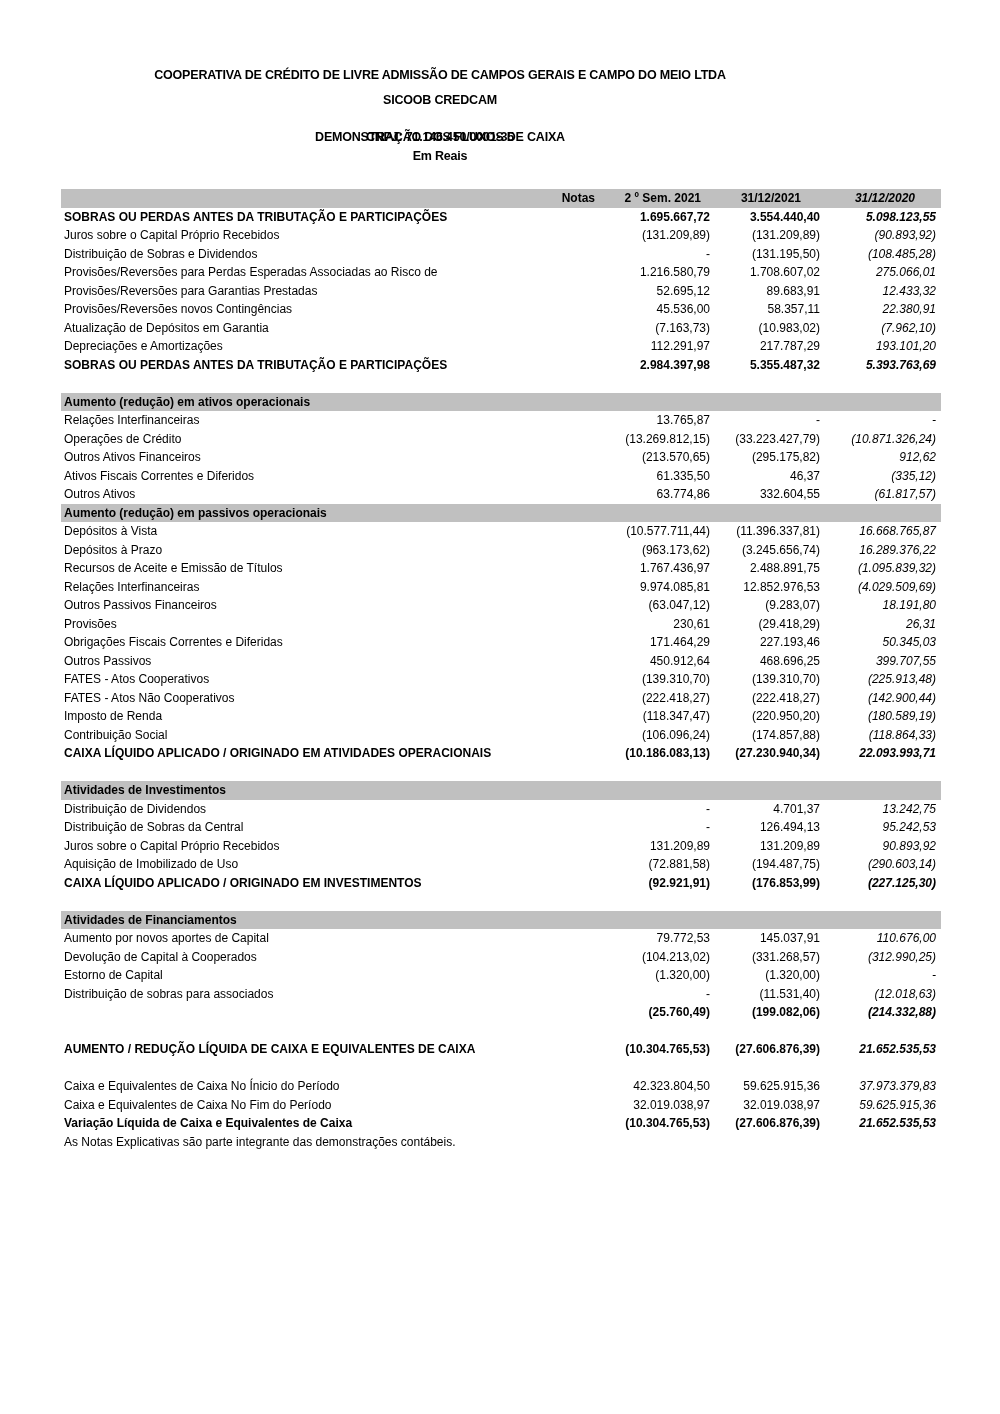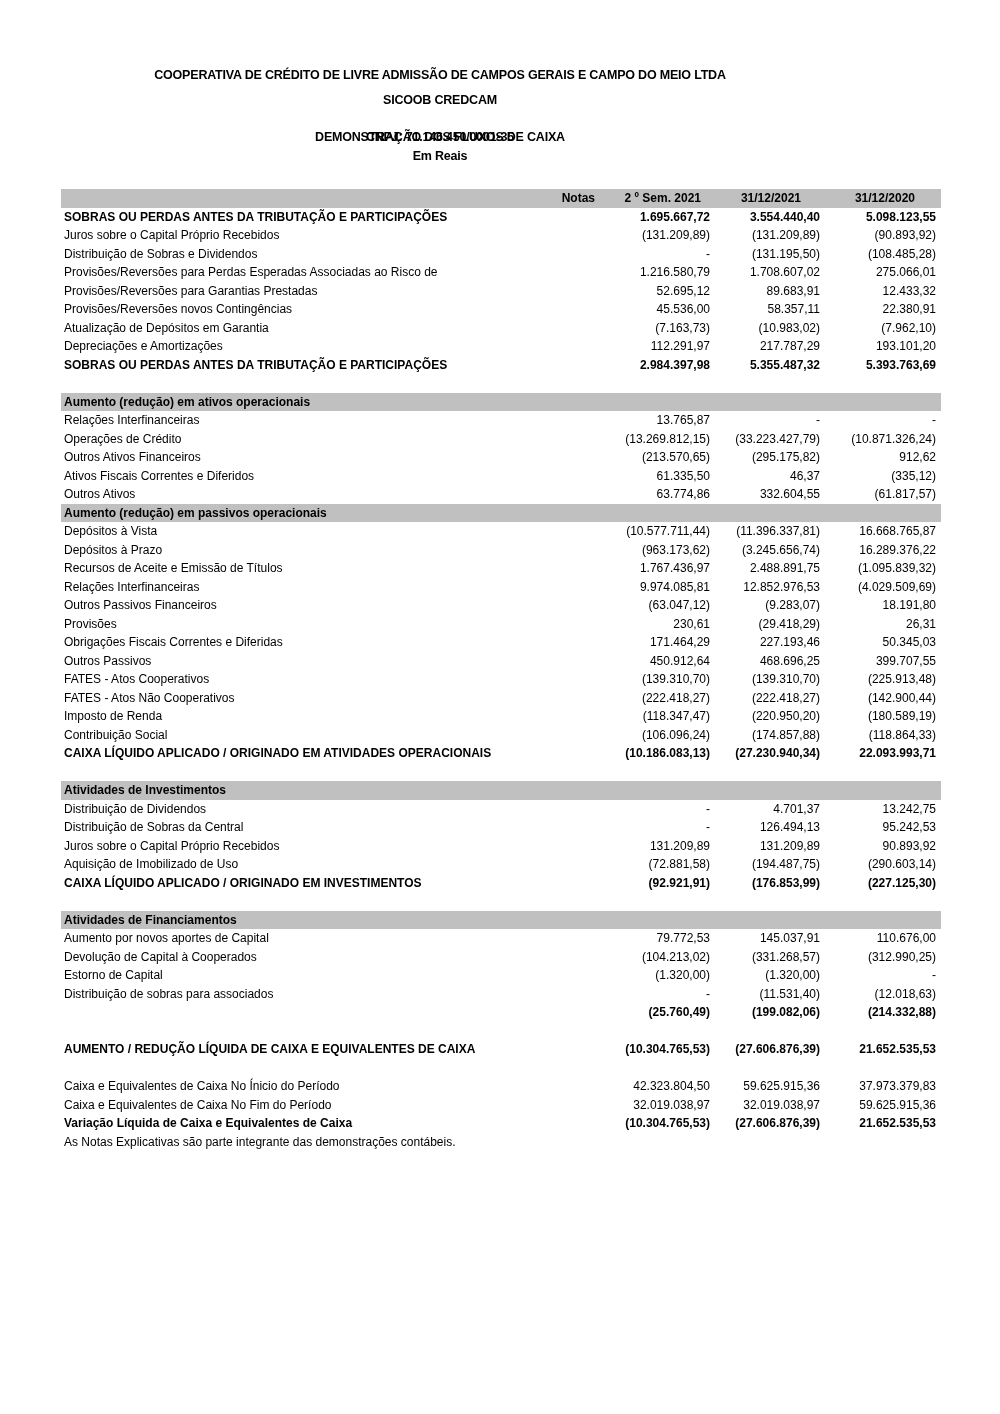--- a/index.html
+++ b/index.html
@@ -12,21 +12,21 @@
     .hdr-5 { top: 149px; left: 0; width: 880px; }
     #table { position: absolute; left: 61px; top: 189px; width: 880px; }
     .row { position: relative; height: 18.5px; line-height: 18.5px; font-size: 12px; white-space: nowrap; }
     .row.bold { font-weight: bold; }
     .row.shaded { background: #c0c0c0; }
     .row.spacer { height: 18.5px; }
     .row .label { position: absolute; left: 3px; }
     .row .notas { position: absolute; right: 346px; }
     .row .c1 { position: absolute; right: 231px; text-align: left; }
     .row .c2 { position: absolute; right: 121px; text-align: right; }
-    .row .c3 { position: absolute; right: 5px; text-align: left; }
+    .row .c3 { position: absolute; right: 5px; text-align: left; font-style: italic; }
     .row.colhead .c1, .row.colhead .c2, .row.colhead .c3 { font-weight: bold; }
     .row.colhead .c1 { right: 240px; }
     .row.colhead .c2 { right: 140px; }
     .row.colhead .c3 { right: 26px; }
     .row.colhead .notas { right: 346px; font-weight: bold; }
   </style>
 </head>
 <body>
 
 <div class="hdr hdr-1">COOPERATIVA DE CRÉDITO DE LIVRE ADMISSÃO DE CAMPOS GERAIS E CAMPO DO MEIO LTDA</div>

